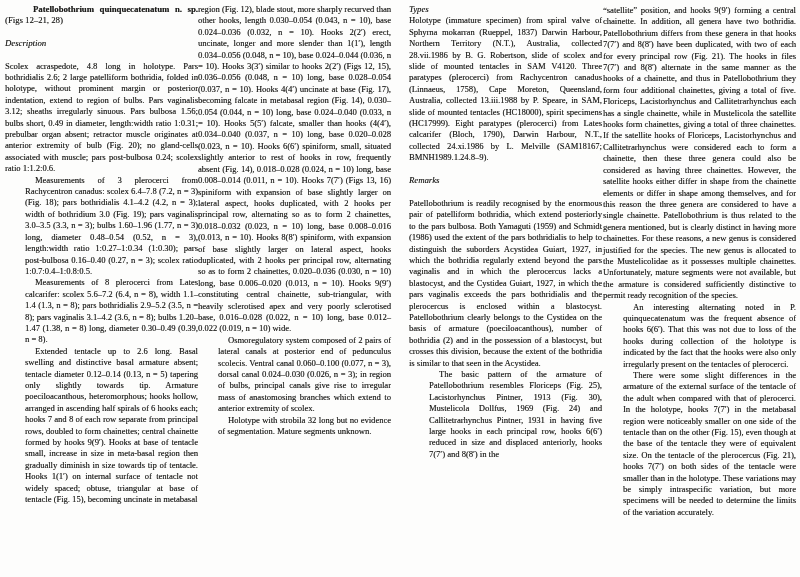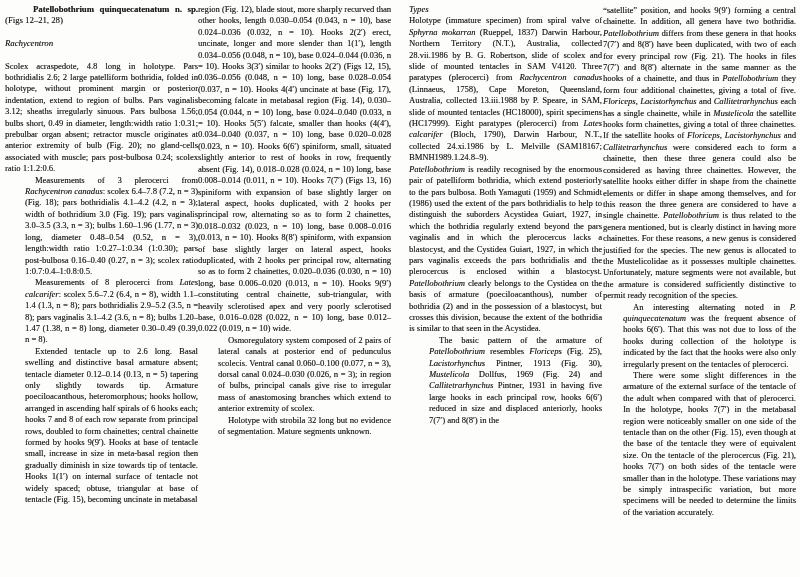--- a/index.html
+++ b/index.html
@@ -38,48 +38,49 @@
     font-style: italic;
     font-weight: normal;
     font-size: 8.7px;
     line-height: 11.4px;
     margin: 0;
   }
   .heading.after-gap { margin-top: 11.4px; }
   .heading.before-gap { margin-bottom: 11.4px; }
   .para { margin: 0; }
   .para.ind { text-indent: 10px; margin-left: 20px; }
-  .it { font-style: italic; }
+  .it { }
   .bd { font-weight: bold; padding-left: 28px; }
   
   .col { text-shadow: 0.2px 0 0 rgba(20,20,18,0.55); }
 </style>
 </head>
 <body>
 
 <div class="page">
 
   <section class="col" id="col-1">
     <header class="title"><span class="bd">Patellobothrium quinquecatenatum n. sp.</span><span> (Figs 12–21, 28)</span></header>
-    <h2 class="heading before-gap">Rachycentron</h2>
+    <h2 class="heading before-gap">Description</h2>
     <p class="para"><span>Scolex acraspedote, 4.8 long in holotype. Pars bothridialis 2.6; 2 large patelliform bothridia, folded in holotype, without prominent margin or posterior indentation, extend to region of bulbs. Pars vaginalis 3.12; sheaths irregularly sinuous. Pars bulbosa 1.56; bulbs short, 0.49 in diameter, length:width ratio 1:0.31; prebulbar organ absent; retractor muscle originates at anterior extremity of bulb (Fig. 20); no gland-cells associated with muscle; pars post-bulbosa 0.24; scolex ratio 1:1.2:0.6.</span></p>
     <p class="para ind"><span>Measurements of 3 plerocerci from </span><span class="it">Rachycentron canadus</span><span>: scolex 6.4–7.8 (7.2, n = 3) (Fig. 18); pars bothridialis 4.1–4.2 (4.2, n = 3); width of bothridium 3.0 (Fig. 19); pars vaginalis 3.0–3.5 (3.3, n = 3); bulbs 1.60–1.96 (1.77, n = 3) long, diameter 0.48–0.54 (0.52, n = 3), length:width ratio 1:0.27–1:0.34 (1:0.30); pars post-bulbosa 0.16–0.40 (0.27, n = 3); scolex ratio 1:0.7:0.4–1:0.8:0.5.</span></p>
     <p class="para ind"><span>Measurements of 8 plerocerci from </span><span class="it">Lates calcarifer</span><span>: scolex 5.6–7.2 (6.4, n = 8), width 1.1–1.4 (1.3, n = 8); pars bothridialis 2.9–5.2 (3.5, n = 8); pars vaginalis 3.1–4.2 (3.6, n = 8); bulbs 1.20–1.47 (1.38, n = 8) long, diameter 0.30–0.49 (0.39, n = 8).</span></p>
     <p class="para ind"><span>Extended tentacle up to 2.6 long. Basal swelling and distinctive basal armature absent; tentacle diameter 0.12–0.14 (0.13, n = 5) tapering only slightly towards tip. Armature poeciloacanthous, heteromorphous; hooks hollow, arranged in ascending half spirals of 6 hooks each; hooks 7 and 8 of each row separate from principal rows, doubled to form chainettes; central chainette formed by hooks 9(9′). Hooks at base of tentacle small, increase in size in meta-basal region then gradually diminish in size towards tip of tentacle. Hooks 1(1′) on internal surface of tentacle not widely spaced; obtuse, triangular at base of tentacle (Fig. 15), becoming uncinate in metabasal</span></p>
   </section>
 
   <section class="col" id="col-2">
     <p class="para"><span>region (Fig. 12), blade stout, more sharply recurved than other hooks, length 0.030–0.054 (0.043, n = 10), base 0.024–0.036 (0.032, n = 10). Hooks 2(2′) erect, uncinate, longer and more slender than 1(1′), length 0.034–0.056 (0.048, n = 10), base 0.024–0.044 (0.036, n = 10). Hooks 3(3′) similar to hooks 2(2′) (Figs 12, 15), 0.036–0.056 (0.048, n = 10) long, base 0.028–0.054 (0.037, n = 10). Hooks 4(4′) uncinate at base (Fig. 17), becoming falcate in metabasal region (Fig. 14), 0.030–0.054 (0.044, n = 10) long, base 0.024–0.040 (0.033, n = 10). Hooks 5(5′) falcate, smaller than hooks (4(4′), 0.034–0.040 (0.037, n = 10) long, base 0.020–0.028 (0.023, n = 10). Hooks 6(6′) spiniform, small, situated slightly anterior to rest of hooks in row, frequently absent (Fig. 14), 0.018–0.028 (0.024, n = 10) long, base 0.008–0.014 (0.011, n = 10). Hooks 7(7′) (Figs 13, 16) spiniform with expansion of base slightly larger on lateral aspect, hooks duplicated, with 2 hooks per principal row, alternating so as to form 2 chainettes, 0.018–0.032 (0.023, n = 10) long, base 0.008–0.016 (0.013, n = 10). Hooks 8(8′) spiniform, with expansion of base slightly larger on lateral aspect, hooks duplicated, with 2 hooks per principal row, alternating so as to form 2 chainettes, 0.020–0.036 (0.030, n = 10) long, base 0.006–0.020 (0.013, n = 10). Hooks 9(9′) constituting central chainette, sub-triangular, with heavily sclerotised apex and very poorly sclerotised base, 0.016–0.028 (0.022, n = 10) long, base 0.012–0.022 (0.019, n = 10) wide.</span></p>
     <p class="para ind"><span>Osmoregulatory system composed of 2 pairs of lateral canals at posterior end of pedunculus scolecis. Ventral canal 0.060–0.100 (0.077, n = 3), dorsal canal 0.024–0.030 (0.026, n = 3); in region of bulbs, principal canals give rise to irregular mass of anastomosing branches which extend to anterior extremity of scolex.</span></p>
     <p class="para ind"><span>Holotype with strobila 32 long but no evidence of segmentation. Mature segments unknown.</span></p>
   </section>
 
   <section class="col" id="col-3">
     <h2 class="heading">Types</h2>
     <p class="para"><span>Holotype (immature specimen) from spiral valve of </span><span class="it">Sphyrna mokarran</span><span> (Rueppel, 1837) Darwin Harbour, Northern Territory (N.T.), Australia, collected 28.vii.1986 by B. G. Robertson, slide of scolex and slide of mounted tentacles in SAM V4120. Three paratypes (plerocerci) from </span><span class="it">Rachycentron canadus</span><span> (Linnaeus, 1758), Cape Moreton, Queensland, Australia, collected 13.iii.1988 by P. Speare, in SAM, slide of mounted tentacles (HC18000), spirit specimens (HC17999). Eight paratypes (plerocerci) from </span><span class="it">Lates calcarifer</span><span> (Bloch, 1790), Darwin Harbour, N.T., collected 24.xi.1986 by L. Melville (SAM18167; BMNH1989.1.24.8–9).</span></p>
+    <h2 class="heading after-gap before-gap">Remarks</h2>
     <p class="para"><span class="it">Patellobothrium</span><span> is readily recognised by the enormous pair of patelliform bothridia, which extend posteriorly to the pars bulbosa. Both Yamaguti (1959) and Schmidt (1986) used the extent of the pars bothridialis to help to distinguish the suborders Acystidea Guiart, 1927, in which the bothridia regularly extend beyond the pars vaginalis and in which the plerocercus lacks a blastocyst, and the Cystidea Guiart, 1927, in which the pars vaginalis exceeds the pars bothridialis and the plerocercus is enclosed within a blastocyst. </span><span class="it">Patellobothrium</span><span> clearly belongs to the Cystidea on the basis of armature (poeciloacanthous), number of bothridia (2) and in the possession of a blastocyst, but crosses this division, because the extent of the bothridia is similar to that seen in the Acystidea.</span></p>
     <p class="para ind"><span>The basic pattern of the armature of </span><span class="it">Patellobothrium</span><span> resembles </span><span class="it">Floriceps</span><span> (Fig. 25), </span><span class="it">Lacistorhynchus</span><span> Pintner, 1913 (Fig. 30), </span><span class="it">Mustelicola</span><span> Dollfus, 1969 (Fig. 24) and </span><span class="it">Callitetrarhynchus</span><span> Pintner, 1931 in having five large hooks in each principal row, hooks 6(6′) reduced in size and displaced anteriorly, hooks 7(7′) and 8(8′) in the</span></p>
   </section>
 
   <section class="col" id="col-4">
     <p class="para"><span>“satellite” position, and hooks 9(9′) forming a central chainette. In addition, all genera have two bothridia. </span><span class="it">Patellobothrium</span><span> differs from these genera in that hooks 7(7′) and 8(8′) have been duplicated, with two of each for every principal row (Fig. 21). The hooks in files 7(7′) and 8(8′) alternate in the same manner as the hooks of a chainette, and thus in </span><span class="it">Patellobothrium</span><span> they form four additional chainettes, giving a total of five. </span><span class="it">Floriceps</span><span>, </span><span class="it">Lacistorhynchus</span><span> and </span><span class="it">Callitetrarhynchus</span><span> each has a single chainette, while in </span><span class="it">Mustelicola</span><span> the satellite hooks form chainettes, giving a total of three chainettes. If the satellite hooks of </span><span class="it">Floriceps</span><span>, </span><span class="it">Lacistorhynchus</span><span> and </span><span class="it">Callitetrarhynchus</span><span> were considered each to form a chainette, then these three genera could also be considered as having three chainettes. However, the satellite hooks either differ in shape from the chainette elements or differ in shape among themselves, and for this reason the three genera are considered to have a single chainette. </span><span class="it">Patellobothrium</span><span> is thus related to the genera mentioned, but is clearly distinct in having more chainettes. For these reasons, a new genus is considered justified for the species. The new genus is allocated to the Mustelicolidae as it possesses multiple chainettes. Unfortunately, mature segments were not available, but the armature is considered sufficiently distinctive to permit ready recognition of the species.</span></p>
     <p class="para ind"><span>An interesting alternating noted in </span><span class="it">P. quinquecatenatum</span><span> was the frequent absence of hooks 6(6′). That this was not due to loss of the hooks during collection of the holotype is indicated by the fact that the hooks were also only irregularly present on the tentacles of plerocerci.</span></p>
     <p class="para ind"><span>There were some slight differences in the armature of the external surface of the tentacle of the adult when compared with that of plerocerci. In the holotype, hooks 7(7′) in the metabasal region were noticeably smaller on one side of the tentacle than on the other (Fig. 15), even though at the base of the tentacle they were of equivalent size. On the tentacle of the plerocercus (Fig. 21), hooks 7(7′) on both sides of the tentacle were smaller than in the holotype. These variations may be simply intraspecific variation, but more specimens will be needed to determine the limits of the variation accurately.</span></p>
   </section>
 

